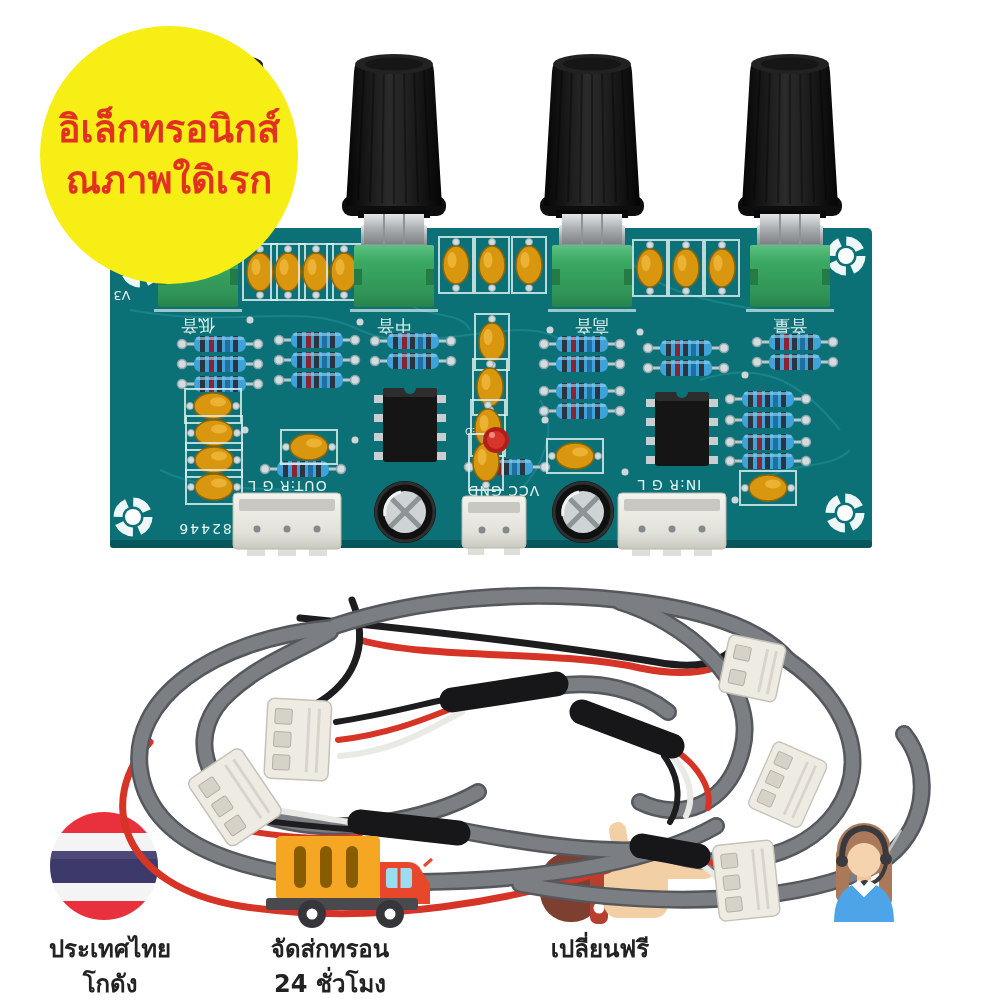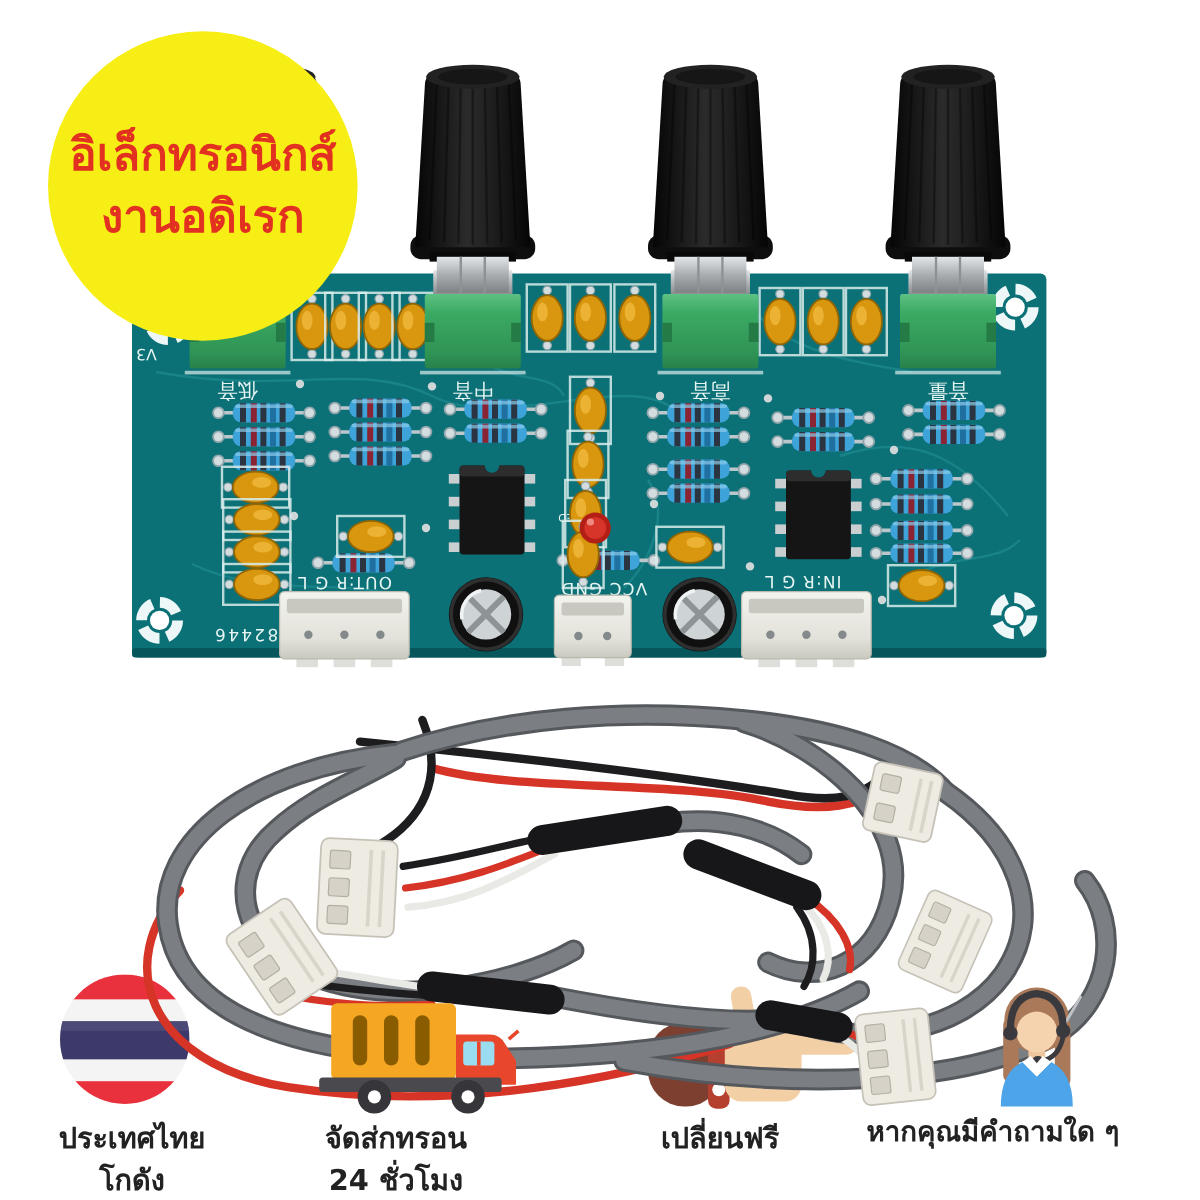--- a/index.html
+++ b/index.html
@@ -271,21 +271,21 @@
     </g>
 
     <use href="#knob" x="224" y="0"></use>
     <use href="#knob" x="394" y="0"></use>
     <use href="#knob" x="592" y="0"></use>
     <use href="#knob" x="790" y="0"></use>
   </svg>
 
   <div class="badge">
     <span class="bline">อิเล็กทรอนิกส์</span>
-    <span class="bline">งานอดิเรก</span>
+    <span class="bline">ณภาพใดิเรก</span>
   </div>
 
   <svg id="under-icons" class="layer" viewBox="0 0 1000 1000">
     <defs>
         <clipPath id="flagClip">
           <circle cx="104" cy="866" r="54"></circle>
         </clipPath>
       </defs>
     <g>
       <g clip-path="url(#flagClip)">
@@ -425,16 +425,15 @@
     <span class="l2">โกดัง</span>
   </div>
   <div id="feat2" class="feat-label">
     <span class="l1">จัดส่กทรอน</span>
     <span class="l2">24 ชั่วโมง</span>
   </div>
   <div id="feat3" class="feat-label">
     <span class="l2">เปลี่ยนฟรี</span>
   </div>
   <div id="feat4" class="feat-label">
-    <span class="l1">หากคุณมีคำถามใด ๆ</span>
   </div>
 
 </div>
 
 </body></html>

